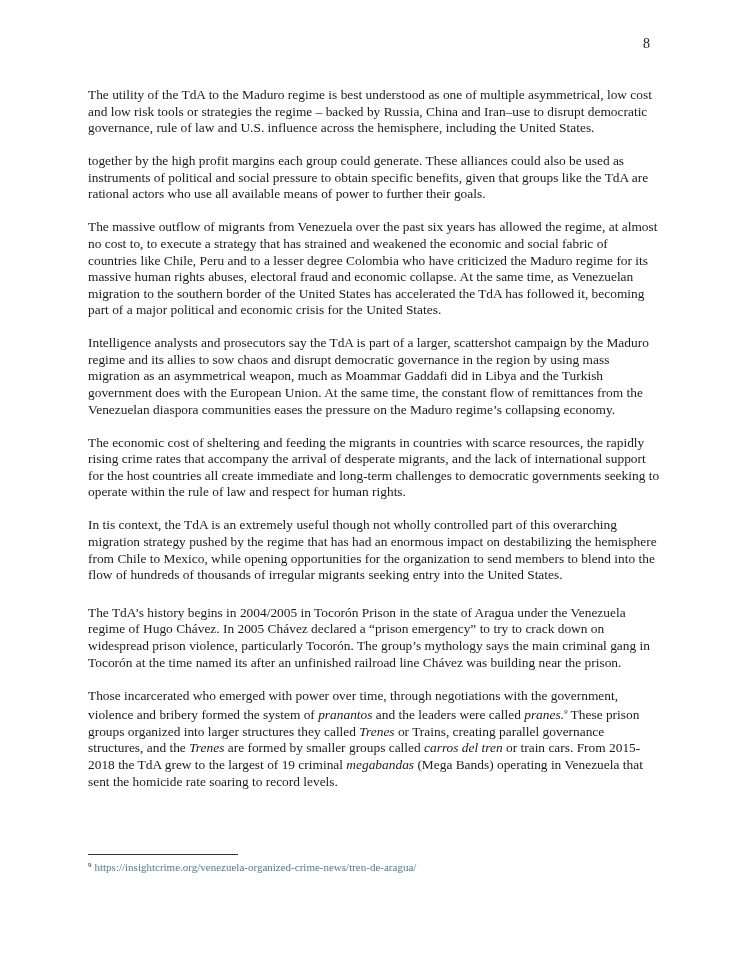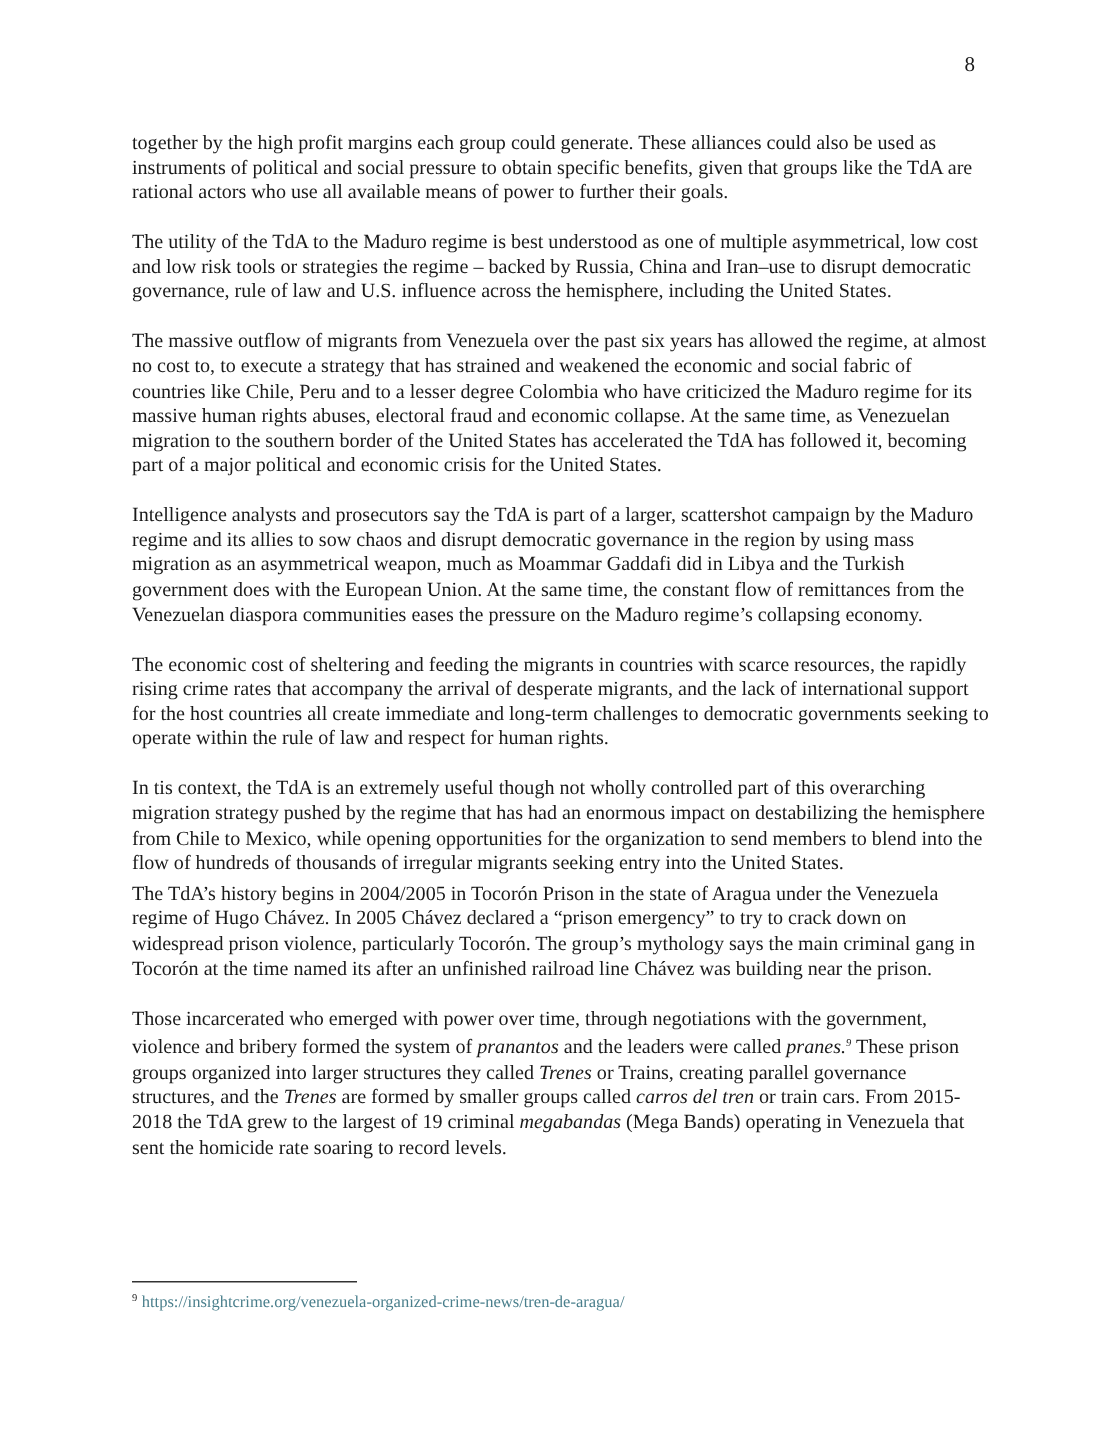--- a/index.html
+++ b/index.html
@@ -1,35 +1,35 @@
 <!DOCTYPE html>
 <html><head>
   <meta charset="utf-8">
   <style>
     html, body { margin: 0; padding: 0; background: #ffffff; }
     body { width: 742px; height: 960px; position: relative; overflow: hidden;
       font-family: "Liberation Serif", "DejaVu Serif", serif; color: #1a1a1a; }
     .page-number { position: absolute; top: 36px; right: 92px; font-size: 14px; }
     .body { position: absolute; top: 87px; left: 88px; width: 572px; font-size: 13.4px; line-height: 16.6px; }
     .para { margin: 0 0 16.4px 0; }
-    .para.tight { margin-bottom: 4px; }
+    .para.tight { margin-bottom: 21px; }
     .footnote-rule { position: absolute; top: 854px; left: 88px; width: 150px; height: 0; border-top: 1px solid #333; }
     .footnote { position: absolute; top: 858px; left: 88px; font-size: 11px; line-height: 14px; }
     .footnote sup { font-size: 7px; vertical-align: 4px; margin-right: 3px; }
     .footnote a { color: #4a7f8c; }
     sup.ref { font-size: 7px; vertical-align: 5px; font-style: italic; }
   </style>
 </head>
 <body>
 
 <div class="page-number">8</div>
 
 <div class="body">
+  <p class="para">The utility of the TdA to the Maduro regime is best understood as one of multiple asymmetrical, low cost and low risk tools or strategies the regime – backed by Russia, China and Iran–use to disrupt democratic governance, rule of law and U.S. influence across the hemisphere, including the United States.</p>
   <p class="para">together by the high profit margins each group could generate. These alliances could also be used as instruments of political and social pressure to obtain specific benefits, given that groups like the TdA are rational actors who use all available means of power to further their goals.</p>
-  <p class="para">The utility of the TdA to the Maduro regime is best understood as one of multiple asymmetrical, low cost and low risk tools or strategies the regime – backed by Russia, China and Iran–use to disrupt democratic governance, rule of law and U.S. influence across the hemisphere, including the United States.</p>
   <p class="para">The massive outflow of migrants from Venezuela over the past six years has allowed the regime, at almost no cost to, to execute a strategy that has strained and weakened the economic and social fabric of countries like Chile, Peru and to a lesser degree Colombia who have criticized the Maduro regime for its massive human rights abuses, electoral fraud and economic collapse. At the same time, as Venezuelan migration to the southern border of the United States has accelerated the TdA has followed it, becoming part of a major political and economic crisis for the United States.</p>
   <p class="para">Intelligence analysts and prosecutors say the TdA is part of a larger, scattershot campaign by the Maduro regime and its allies to sow chaos and disrupt democratic governance in the region by using mass migration as an asymmetrical weapon, much as Moammar Gaddafi did in Libya and the Turkish government does with the European Union. At the same time, the constant flow of remittances from the Venezuelan diaspora communities eases the pressure on the Maduro regime’s collapsing economy.</p>
   <p class="para">The economic cost of sheltering and feeding the migrants in countries with scarce resources, the rapidly rising crime rates that accompany the arrival of desperate migrants, and the lack of international support for the host countries all create immediate and long-term challenges to democratic governments seeking to operate within the rule of law and respect for human rights.</p>
   <p class="para tight">In tis context, the TdA is an extremely useful though not wholly controlled part of this overarching migration strategy pushed by the regime that has had an enormous impact on destabilizing the hemisphere from Chile to Mexico, while opening opportunities for the organization to send members to blend into the flow of hundreds of thousands of irregular migrants seeking entry into the United States.</p>
   <p class="para">The TdA’s history begins in 2004/2005 in Tocorón Prison in the state of Aragua under the Venezuela regime of Hugo Chávez. In 2005 Chávez declared a “prison emergency” to try to crack down on widespread prison violence, particularly Tocorón. The group’s mythology says the main criminal gang in Tocorón at the time named its after an unfinished railroad line Chávez was building near the prison.</p>
   <p class="para"><span>Those incarcerated who emerged with power over time, through negotiations with the government, violence and bribery formed the system of </span><i>pranantos</i><span> and the leaders were called </span><i>pranes.</i><sup class="ref">9</sup><span> These prison groups organized into larger structures they called </span><i>Trenes</i><span> or Trains, creating parallel governance structures, and the </span><i>Trenes</i><span> are formed by smaller groups called </span><i>carros del tren</i><span> or train cars. From 2015-2018 the TdA grew to the largest of 19 criminal </span><i>megabandas</i><span> (Mega Bands) operating in Venezuela that sent the homicide rate soaring to record levels.</span></p>
 </div>
 
 <div class="footnote-rule"></div>
 <div class="footnote">

